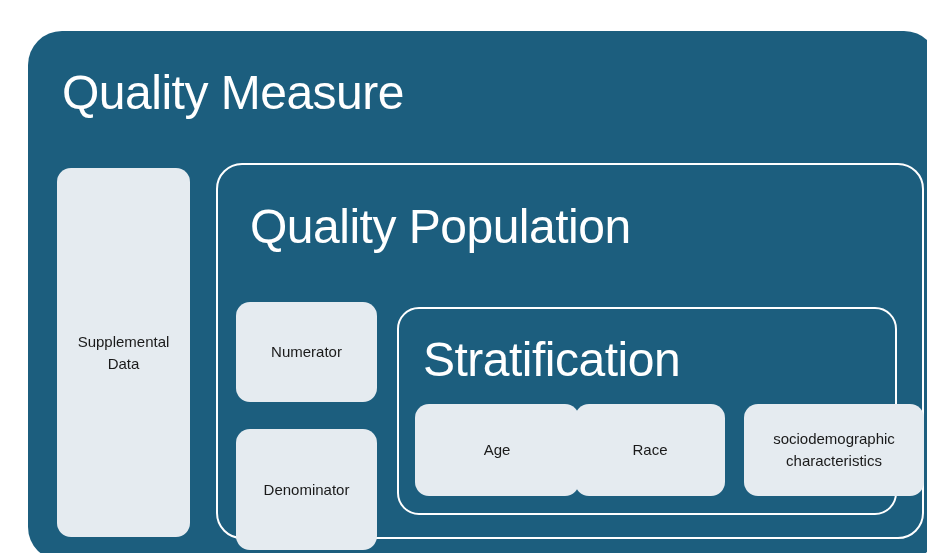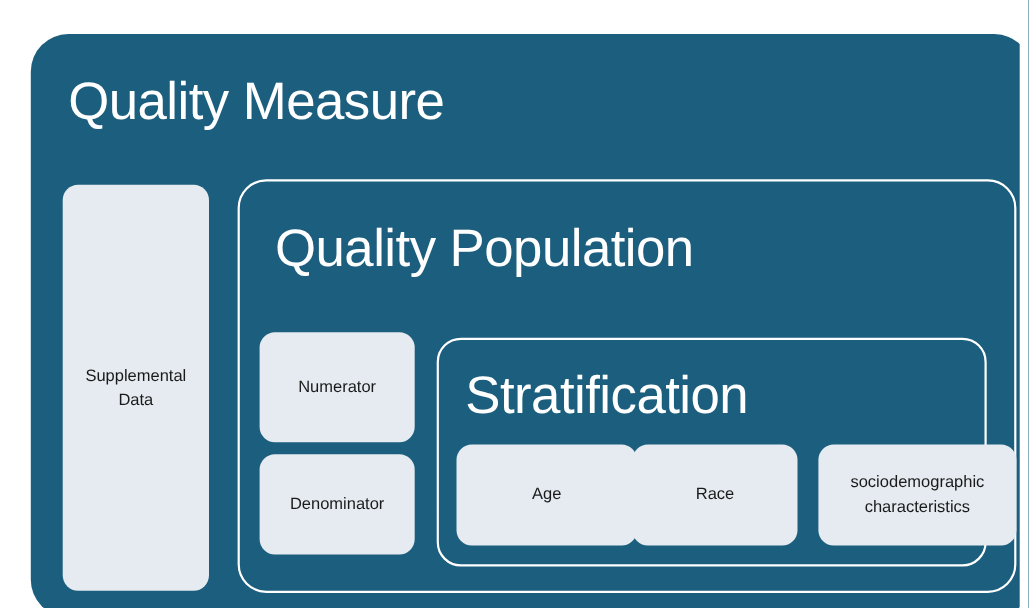--- a/index.html
+++ b/index.html
@@ -30,21 +30,21 @@
     display:flex;align-items:center;justify-content:center;text-align:center;
     color:var(--box-text);font-size:15px;line-height:1.45;padding:0;
   }
   .supplemental{left:25px;top:133px;width:133px;height:369px;}
   .outline{
     position:absolute;border:2px solid var(--border-col);background:transparent;
   }
   .ip{left:184px;top:128px;width:708px;height:376px;border-radius:26px;}
   .ip-title{left:28px;top:29px;}
   .numerator{left:14px;top:133px;width:141px;height:100px;}
-  .denominator{left:14px;top:244px;width:141px;height:91px;}
+  .denominator{left:14px;top:260px;width:141px;height:121px;}
   .strat{left:175px;top:138px;width:500px;height:208px;border-radius:22px;}
   .strat-title{left:20px;top:18px;}
   .age{left:12px;top:91px;width:164px;height:92px;}
   .race{left:172px;top:91px;width:150px;height:92px;}
   .socio{left:341px;top:91px;width:180px;height:92px;justify-content:flex-end;}
 </style>
 </head>
 <body>
 
 <div class="page">

